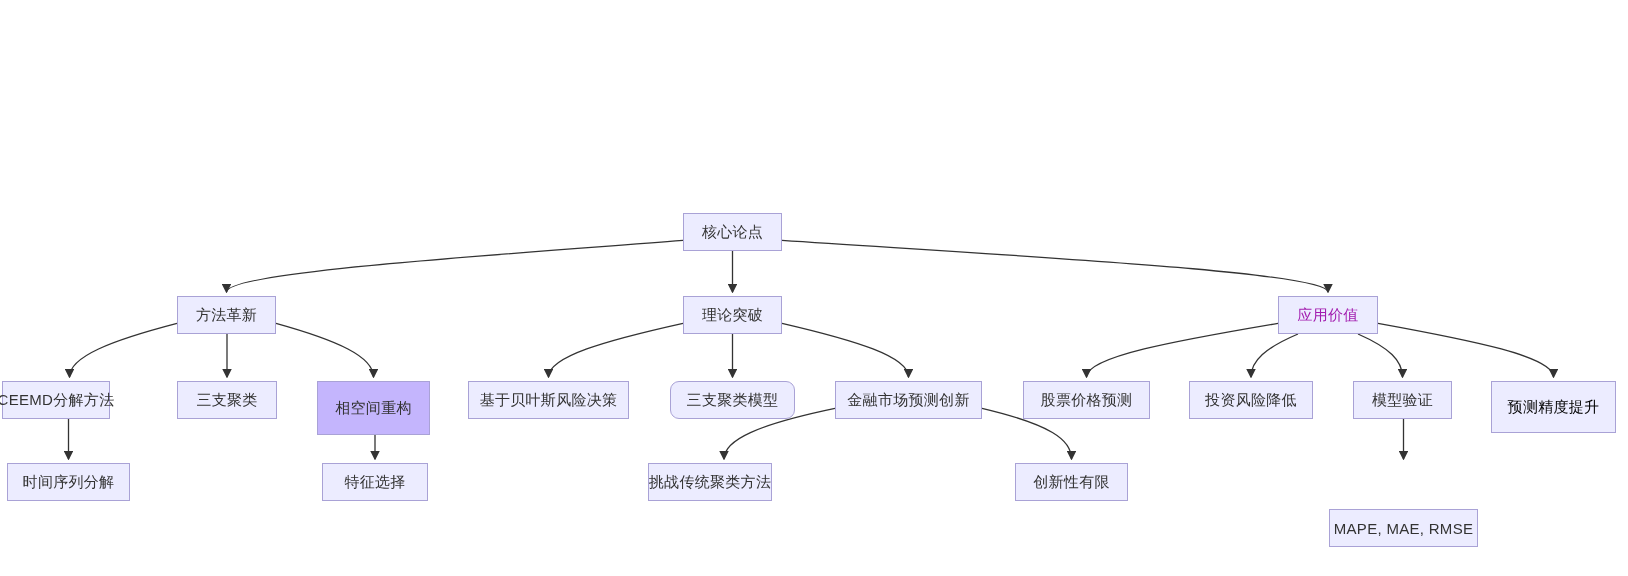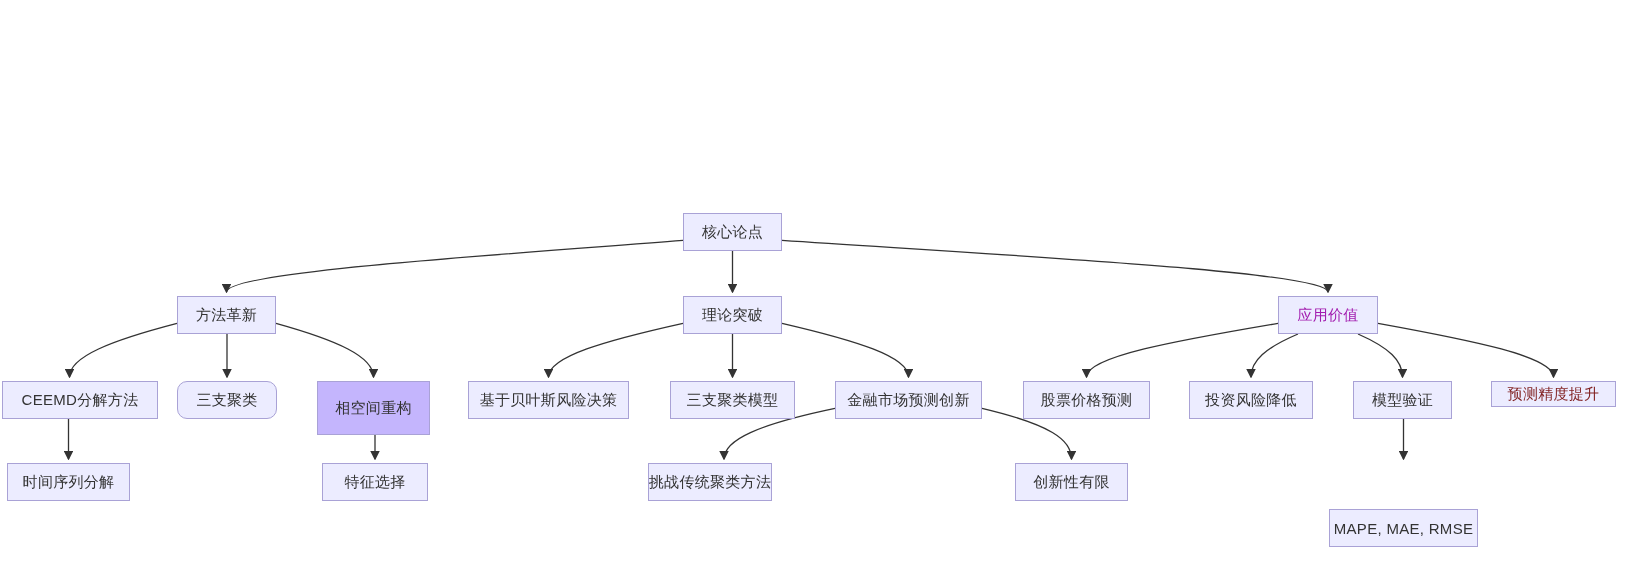--- a/index.html
+++ b/index.html
@@ -67,29 +67,29 @@
         <path d="M 835 408.36 C 757.51 424.5648, 724 439.7568, 724 459" fill="none" stroke="#333333" stroke-width="1.3" marker-end="url(#arrowhead)"></path>
         <path d="M 982 408.36 C 1050.46 424.5648, 1071.5 439.7568, 1071.5 459" fill="none" stroke="#333333" stroke-width="1.3" marker-end="url(#arrowhead)"></path>
         <path d="M 1403.5 419 L 1403.5 459" fill="none" stroke="#333333" stroke-width="1.3" marker-end="url(#arrowhead)"></path>
       </g>
   </svg>
   <div id="node-layer">
       <div class="node" style="left: 683px; top: 213px; width: 99px; height: 38px; background: rgb(236, 236, 255); border-color: rgb(169, 162, 214); color: rgb(51, 51, 51);">核心论点</div>
       <div class="node" style="left: 177px; top: 296px; width: 99px; height: 38px; background: rgb(236, 236, 255); border-color: rgb(169, 162, 214); color: rgb(51, 51, 51);">方法革新</div>
       <div class="node" style="left: 683px; top: 296px; width: 99px; height: 38px; background: rgb(236, 236, 255); border-color: rgb(169, 162, 214); color: rgb(51, 51, 51);">理论突破</div>
       <div class="node" style="left: 1278px; top: 296px; width: 100px; height: 38px; background: rgb(236, 236, 255); border-color: rgb(169, 162, 214); color: #a21caf;">应用价值</div>
-      <div class="node" style="left: 2px; top: 381px; width: 156px; height: 38px; background: rgb(236, 236, 255); border-color: rgb(169, 162, 214); color: rgb(51, 51, 51);">CEEMD分解方法</div>
-      <div class="node" style="left: 177px; top: 381px; width: 100px; height: 38px; background: rgb(236, 236, 255); border-color: rgb(169, 162, 214); color: rgb(51, 51, 51); border-radius: 10px;">三支聚类</div>
+      <div class="node" style="left: 2px; top: 381px; width: 108px; height: 38px; background: rgb(236, 236, 255); border-color: rgb(169, 162, 214); color: rgb(51, 51, 51);">CEEMD分解方法</div>
+      <div class="node" style="left: 177px; top: 381px; width: 100px; height: 38px; background: rgb(236, 236, 255); border-color: rgb(169, 162, 214); color: rgb(51, 51, 51);">三支聚类</div>
       <div class="node" style="left: 317px; top: 381px; width: 113px; height: 54px; background: #c4b5fd; border-color: rgb(169, 162, 214); color: rgb(51, 51, 51);">相空间重构</div>
       <div class="node" style="left: 468px; top: 381px; width: 161px; height: 38px; background: rgb(236, 236, 255); border-color: rgb(169, 162, 214); color: rgb(51, 51, 51);">基于贝叶斯风险决策</div>
-      <div class="node" style="left: 670px; top: 381px; width: 125px; height: 38px; background: rgb(236, 236, 255); border-color: rgb(169, 162, 214); color: rgb(51, 51, 51);">三支聚类模型</div>
+      <div class="node" style="left: 670px; top: 381px; width: 125px; height: 38px; background: rgb(236, 236, 255); border-color: rgb(169, 162, 214); color: rgb(51, 51, 51); border-radius: 9px;">三支聚类模型</div>
       <div class="node" style="left: 835px; top: 381px; width: 147px; height: 38px; background: rgb(236, 236, 255); border-color: rgb(169, 162, 214); color: rgb(51, 51, 51);">金融市场预测创新</div>
       <div class="node" style="left: 1023px; top: 381px; width: 127px; height: 38px; background: rgb(236, 236, 255); border-color: rgb(169, 162, 214); color: rgb(51, 51, 51);">股票价格预测</div>
       <div class="node" style="left: 1189px; top: 381px; width: 124px; height: 38px; background: rgb(236, 236, 255); border-color: rgb(169, 162, 214); color: rgb(51, 51, 51);">投资风险降低</div>
       <div class="node" style="left: 1353px; top: 381px; width: 99px; height: 38px; background: rgb(236, 236, 255); border-color: rgb(169, 162, 214); color: rgb(51, 51, 51);">模型验证</div>
-      <div class="node" style="left: 1491px; top: 381px; width: 125px; height: 26px; background: rgb(236, 236, 255); border-color: rgb(169, 162, 214); color: #7f1d1d;">预测精度提升</div>
+      <div class="node" style="left: 1491px; top: 381px; width: 125px; height: 52px; background: rgb(236, 236, 255); border-color: rgb(169, 162, 214); color: #000000;">预测精度提升</div>
       <div class="node" style="left: 7px; top: 463px; width: 123px; height: 38px; background: rgb(236, 236, 255); border-color: rgb(169, 162, 214); color: rgb(51, 51, 51);">时间序列分解</div>
       <div class="node" style="left: 322px; top: 463px; width: 106px; height: 38px; background: rgb(236, 236, 255); border-color: rgb(169, 162, 214); color: rgb(51, 51, 51);">特征选择</div>
       <div class="node" style="left: 648px; top: 463px; width: 124px; height: 38px; background: rgb(236, 236, 255); border-color: rgb(169, 162, 214); color: rgb(51, 51, 51);">挑战传统聚类方法</div>
       <div class="node" style="left: 1015px; top: 463px; width: 113px; height: 38px; background: rgb(236, 236, 255); border-color: rgb(169, 162, 214); color: rgb(51, 51, 51);">创新性有限</div>
       <div class="node" style="left: 1329px; top: 463px; width: 149px; height: 38px; background: rgb(236, 236, 255); border-color: rgb(169, 162, 214); color: rgb(51, 51, 51); margin-top: 46px;">MAPE, MAE, RMSE</div>
     </div>
 </div>
 
 </body></html>

